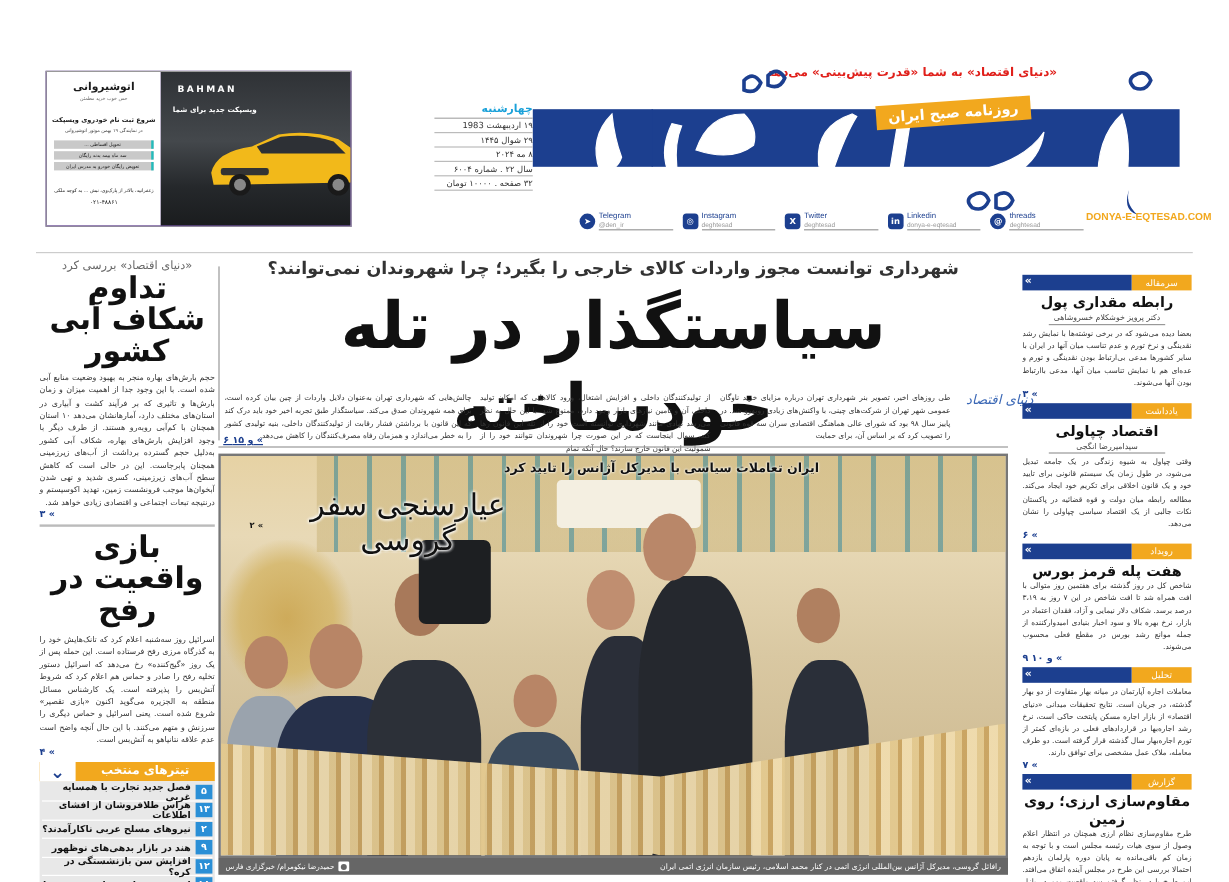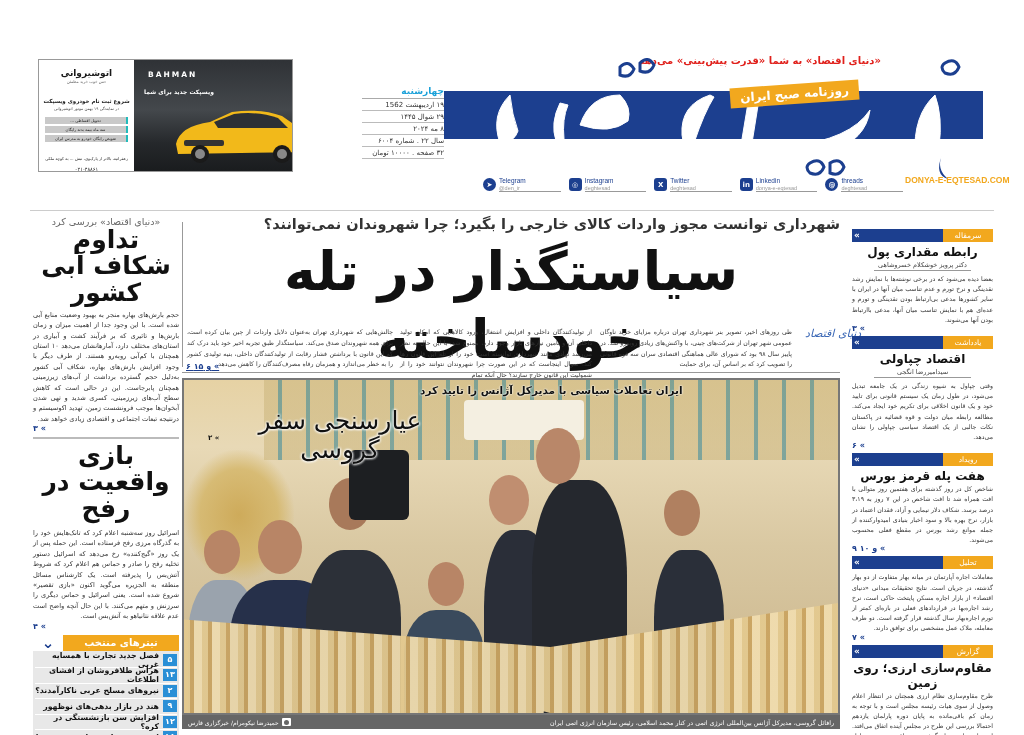--- a/index.html
+++ b/index.html
@@ -1,21 +1,21 @@
 <!DOCTYPE html>
 <html><head>
   <meta charset="utf-8">
   <style>
     * { box-sizing: border-box; margin: 0; padding: 0; }
     html, body { width: 1024px; height: 735px; background: #ffffff; overflow: hidden; }
     body { font-family: "DejaVu Sans", sans-serif; color: #1a1a1a; position: relative; }
     .abs { position: absolute; }
 
     
-    #ad { left: 38px; top: 59px; width: 255px; height: 113px; border: 1px solid #999; background: #4c1d95; overflow: hidden; }
+    #ad { left: 38px; top: 59px; width: 255px; height: 130px; border: 1px solid #999; background: #4c1d95; overflow: hidden; }
     #ad .ad-side { position: absolute; left: 0; top: 0; width: 95px; height: 100%; background: #fff; padding: 4px 3px; }
     #ad .ad-brand { font-size: 9px; font-weight: bold; text-align: center; margin-top: 4px; }
     #ad .ad-brand-sub { font-size: 4px; text-align: center; color: #666; margin-top: 1px; }
     #ad .ad-headline { font-size: 5.5px; font-weight: bold; text-align: center; margin-top: 14px; direction: rtl; }
     #ad .ad-sub { font-size: 4px; text-align: center; color: #444; margin-top: 2px; direction: rtl; }
     #ad .ad-list { margin-top: 6px; }
     #ad .ad-li { font-size: 4px; background: #c9c9c9; border-right: 2px solid #2bb; margin: 2px 3px; padding: 1px 2px; text-align: center; direction: rtl; }
     #ad .ad-addr { font-size: 4px; margin-top: 14px; direction: rtl; text-align: right; padding: 0 3px; }
     #ad .ad-phone { font-size: 5px; margin-top: 5px; direction: rtl; text-align: center; }
     #ad .ad-photo { position: absolute; left: 95px; top: 0; right: 0; bottom: 0;
@@ -54,21 +54,21 @@
     .hr-grey { height: 2px; background: #bbb; margin: 4px 0; }
 
     #picks { margin-top: 4px; }
     #picks .picks-title { display: flex; align-items: center; height: 16px; background: #f2a81e; border-radius: 0 0 0 0; }
     #picks .picks-title .chev { width: 30px; height: 16px; background: #fff; color: #1c3f8f; font-size: 15px; font-weight: bold; display: flex; align-items: center; justify-content: center; }
     #picks .picks-title .label { flex: 1; color: #fff; font-size: 10px; font-weight: bold; text-align: center; direction: rtl; }
     #picks ul { list-style: none; background: #e8e8e8; padding: 2px 2px; }
     #picks li { display: flex; direction: rtl; align-items: center; height: 15.5px; border-bottom: 1px solid #fff; font-size: 7.8px; font-weight: bold; color: #111; }
     #picks li .num { width: 14px; height: 12px; background: #2a8fd6; color: #fff; font-size: 8px; text-align: center; line-height: 12px; margin-left: 4px; flex: none; }
     #center-vline { left: 182px; top: 222px; width: 1px; height: 145px; background: #999; }
-    #kicker { left: 182px; top: 216px; width: 658px; font-size: 14.5px; font-weight: bold; color: #333; text-align: right; direction: rtl; }
+    #kicker { left: 182px; top: 216px; width: 658px; font-size: 14.5px; font-weight: bold; color: #333; text-align: center; direction: rtl; }
     #headline { left: 182px; top: 238px; width: 658px; font-size: 54px; font-weight: 900; text-align: center; direction: rtl; color: #111; line-height: 1.25; letter-spacing: -1px; }
     .lead-col { top: 327px; font-size: 6.2px; line-height: 10.8px; color: #333; direction: rtl; text-align: justify; }
     #lead-c1 { left: 600px; width: 238px; }
     #lead-c2 { left: 400px; width: 192px; }
     #lead-c3 { left: 187px; width: 206px; }
     #lead-logo { left: 805px; top: 327px; font-size: 11px; color: #3a67b5; font-style: italic; }
     #lead-ref { left: 186px; top: 362px; font-size: 8px; color: #1c3f8f; font-weight: bold; text-decoration: underline; }
     #photo-rule { left: 182px; top: 372px; width: 658px; height: 1px; background: #999; }
 
     #photo { left: 182px; top: 378px; width: 658px; height: 337px; overflow: hidden;
@@ -154,21 +154,21 @@
     <g fill="#1c3f8f">
       <path d="M492 100 q-8 20 6 24 q-12 -10 -6 -24z"></path>
     </g>
   </svg>
 </div>
 <div id="daily-label" class="abs">روزنامه صبح ایران</div>
 <div id="website" class="abs">DONYA-E-EQTESAD.COM</div>
 
 <div id="dateblock" class="abs">
   <div class="day">چهارشنبه</div>
-  <div class="line">۱۹ اردیبهشت 1562</div>
+  <div class="line">۱۹ اردیبهشت 1983</div>
   <div class="line">۲۹ شوال ۱۴۴۵</div>
   <div class="line">۸ مه ۲۰۲۴</div>
   <div class="line">سال ۲۲ . شماره ۶۰۰۴</div>
   <div class="line">۳۲ صفحه . ۱۰۰۰۰ تومان</div>
 </div>
 
 <div id="social" class="abs">
   <div class="soc">
     <span class="ic" style="background:#1c3f8f;border-radius:50%">➤</span>
     <div class="txt">

